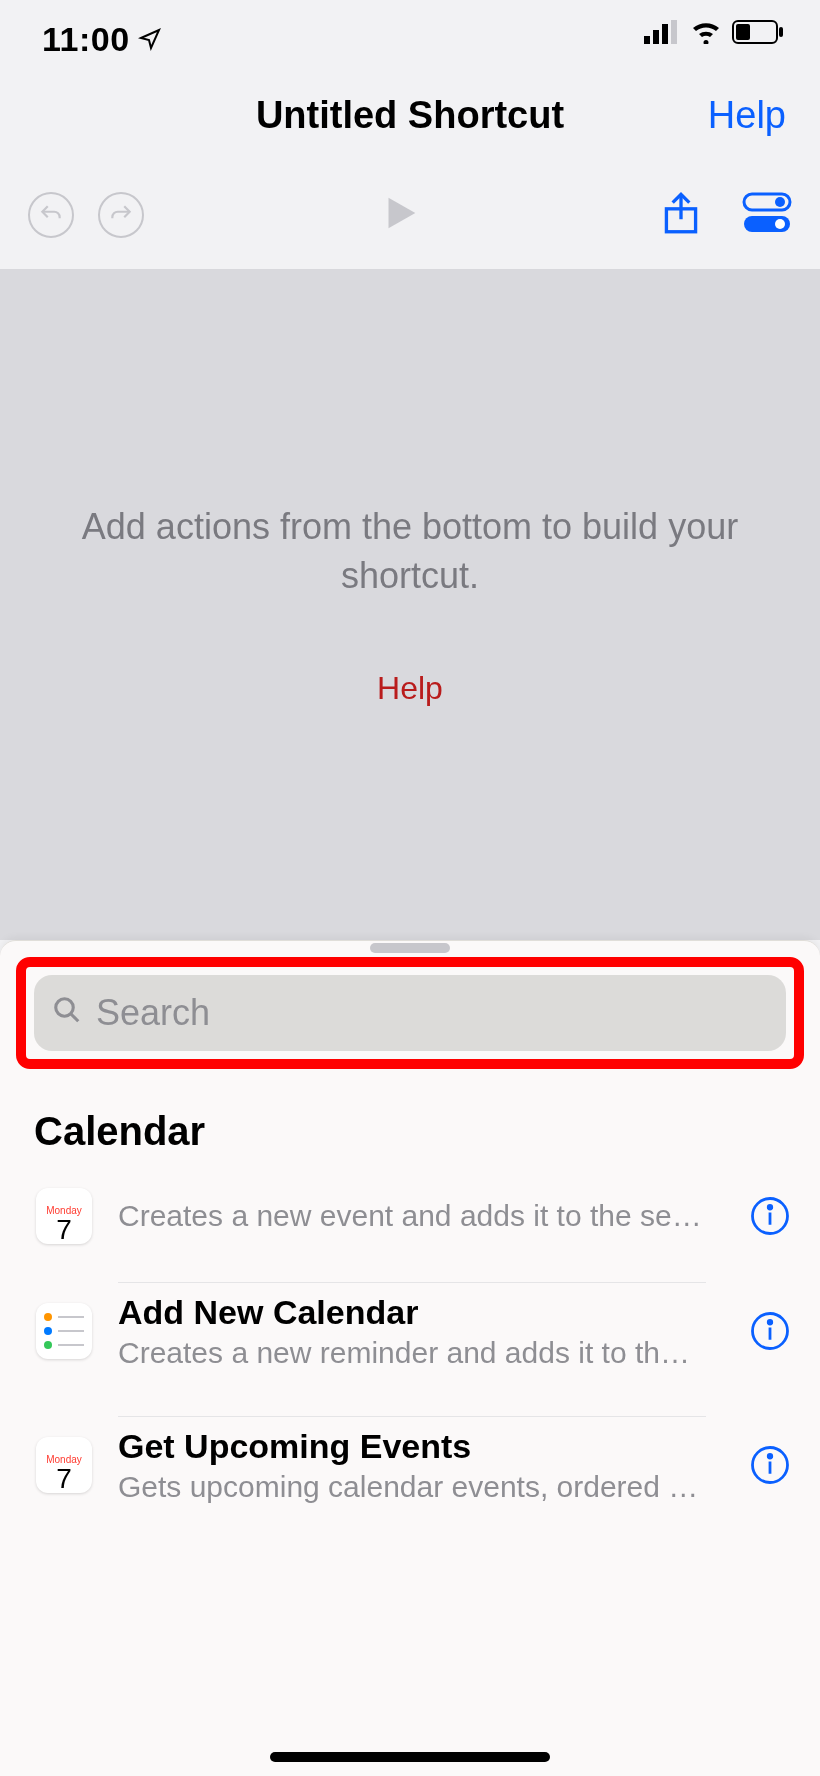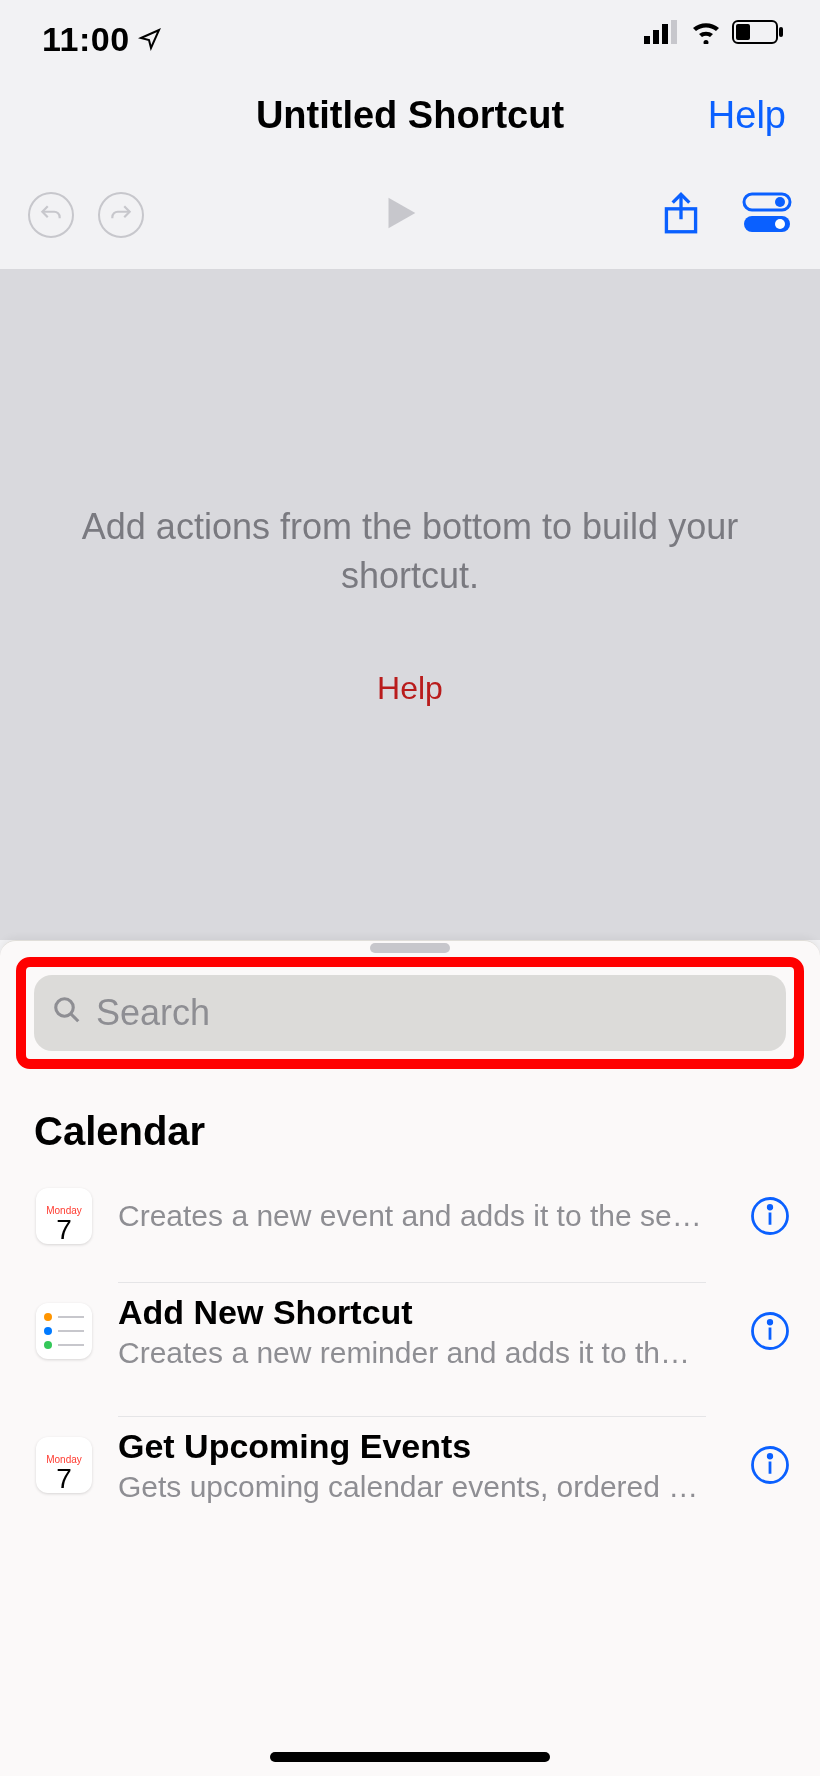--- a/index.html
+++ b/index.html
@@ -188,21 +188,21 @@
                 <div class="dot" style="background:#007aff"></div>
                 <div class="ln"></div>
               </div>
             <div class="row">
                 <div class="dot" style="background:#34c759"></div>
                 <div class="ln"></div>
               </div>
           </div>
         </div>
         <div class="item-main">
-          <div class="item-title">Add New Shortcut</div>
+          <div class="item-title">Add New Calendar</div>
           <div class="item-sub">Creates a new reminder and adds it to the…</div>
         </div>
         <div class="info-btn">
           <svg width="42" height="42" viewBox="0 0 24 24" fill="none" stroke="#0a60ff" stroke-width="1.6">
               <circle cx="12" cy="12" r="10"></circle>
               <line x1="12" y1="10" x2="12" y2="17"></line>
               <circle cx="12" cy="7" r="1" fill="#0a60ff"></circle>
             </svg>
         </div>
       </div>

